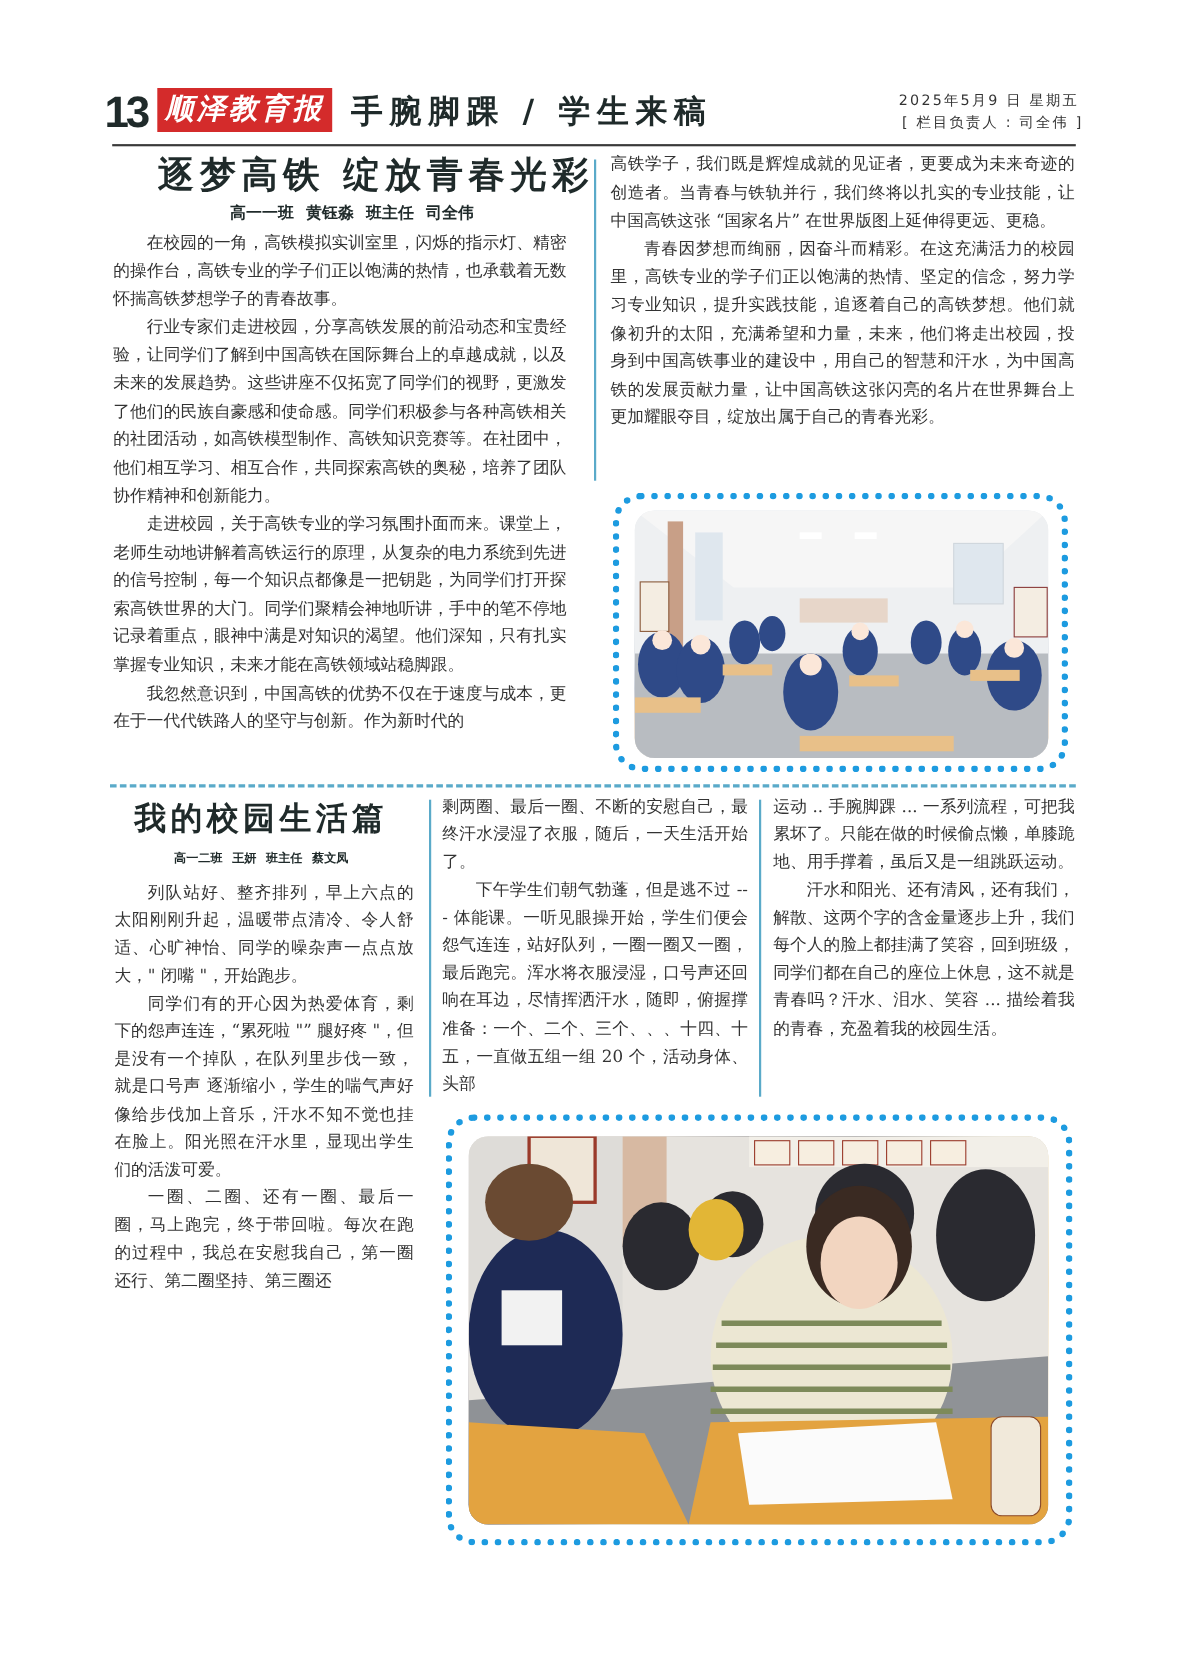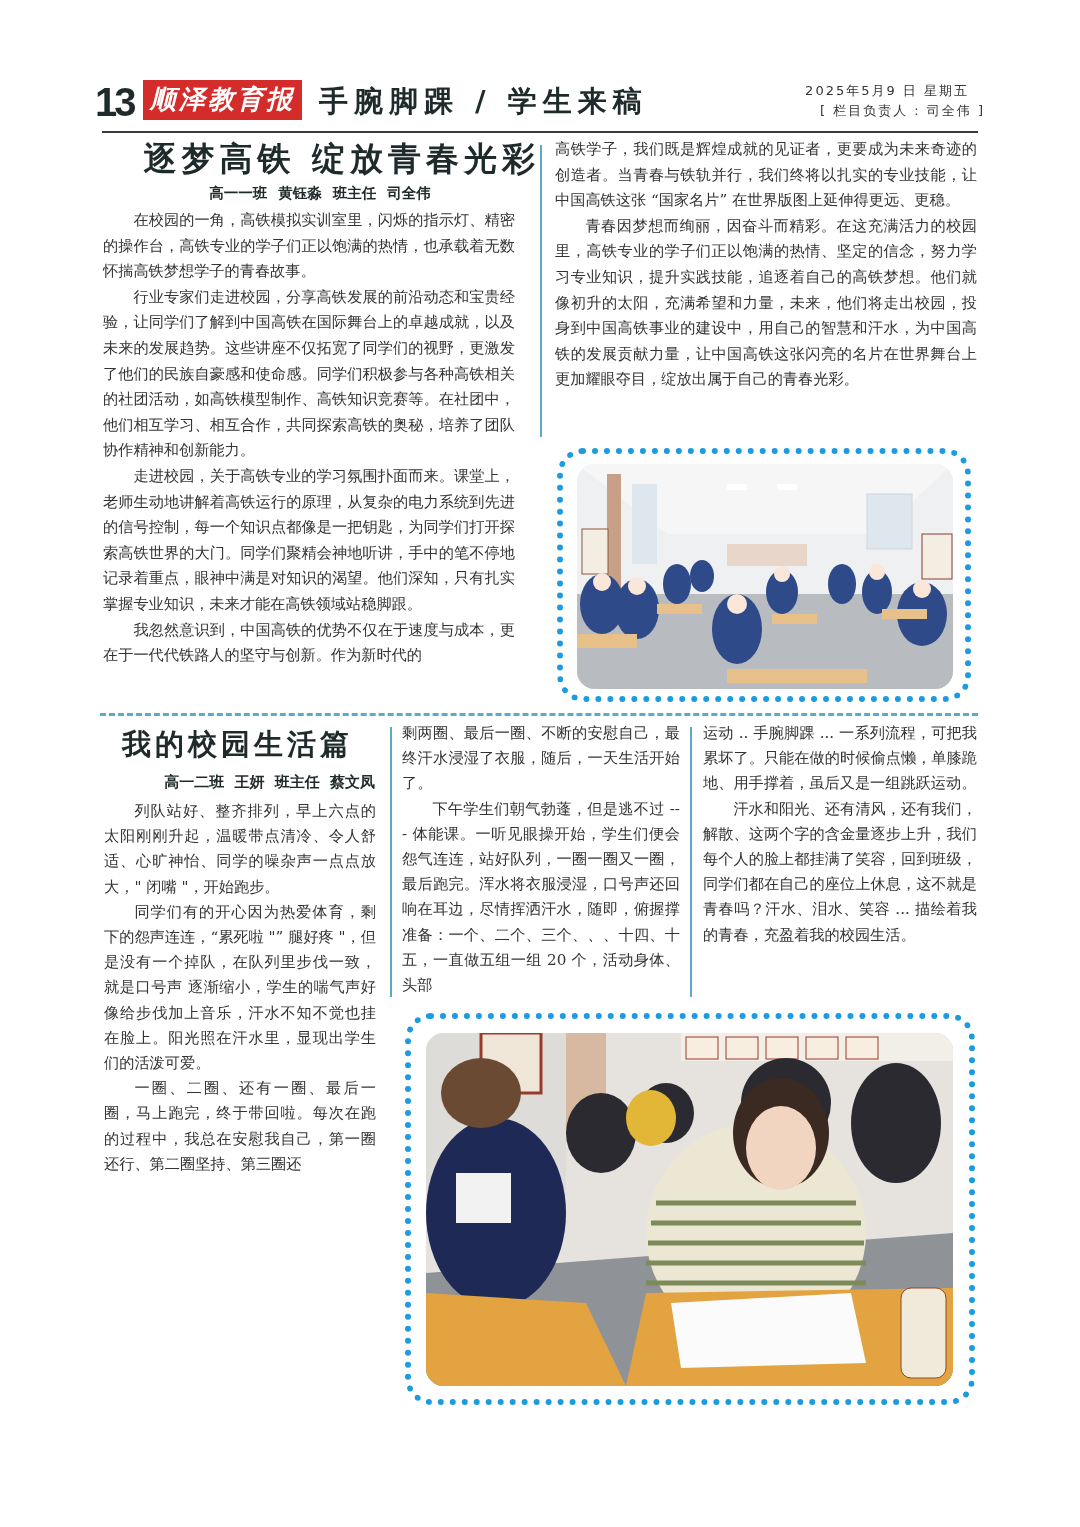--- a/index.html
+++ b/index.html
@@ -4,21 +4,21 @@
 <style>
   * { box-sizing: border-box; margin: 0; padding: 0; }
   html, body { width: 1080px; height: 1527px; background: #ffffff; }
   body { position: relative; font-family: "DejaVu Serif", "Liberation Serif", serif; color: #2b2b2b; overflow: hidden; }
 
   
   .masthead { position: absolute; left: 95px; top: 78px; width: 890px; height: 50px; }
   .page-num { position: absolute; left: 0; top: 2px; font-family: "Liberation Sans", "DejaVu Sans", sans-serif; font-weight: 700; font-size: 40px; letter-spacing: -3px; color: #1f2a2a; line-height: 44px; }
   .paper-name { position: absolute; left: 48px; top: 2px; width: 159px; height: 40px; background: #d42b2b; color: #ffffff; font-family: "DejaVu Serif", serif; font-weight: 700; font-size: 26px; line-height: 38px; letter-spacing: 3px; text-align: center; font-style: italic; }
   .section-title { position: absolute; left: 224px; top: 2px; font-family: "DejaVu Sans", sans-serif; font-weight: 700; font-size: 29px; letter-spacing: 6px; color: #1f2a2a; line-height: 42px; }
-  .date-line { position: absolute; right: 16px; top: 4px; font-family: "DejaVu Sans", sans-serif; font-size: 13px; letter-spacing: 2px; color: #333; text-align: right; }
+  .date-line { position: absolute; right: 4px; top: 4px; font-family: "DejaVu Sans", sans-serif; font-size: 13px; letter-spacing: 2px; color: #333; text-align: right; }
   .editor-line { position: absolute; right: 0; top: 24px; font-family: "DejaVu Sans", sans-serif; font-size: 13px; letter-spacing: 2px; color: #333; text-align: right; }
   .mast-rule { position: absolute; left: 102px; top: 131px; width: 876px; height: 2px; background: #3a3a3a; }
 
   
   .a1-title { position: absolute; left: 100px; top: 138px; width: 440px; text-align: right; font-family: "DejaVu Sans", sans-serif; font-weight: 700; font-size: 33px; letter-spacing: 5px; color: #1f2a2a; line-height: 42px; }
   .a1-byline { position: absolute; left: 100px; top: 184px; width: 440px; text-align: center; font-family: "DejaVu Sans", sans-serif; font-weight: 700; font-size: 14.5px; color: #1f2a2a; word-spacing: 6px; }
   .a1-col1 { position: absolute; left: 103px; top: 208px; width: 412px; }
   .a1-col2 { position: absolute; left: 555px; top: 137px; width: 422px; }
   .body-text p { font-size: 15.2px; line-height: 25.6px; text-align: justify; color: #333; }
   .body-text p.indent { text-indent: 2em; }
@@ -30,21 +30,21 @@
   .photo1-frame { left: 557px; top: 448px; width: 414px; height: 254px; }
   .photo1 { left: 577px; top: 464px; width: 376px; height: 225px; background: linear-gradient(180deg, #e9ecef 0%, #f2f2f2 25%, #cfd6dd 45%, #a7b0bc 60%, #5b6b8a 72%, #c9a06a 85%, #b7b2ab 100%); }
   .photo2-frame { left: 405px; top: 1013px; width: 570px; height: 392px; }
   .photo2 { left: 426px; top: 1033px; width: 527px; height: 353px; background: linear-gradient(135deg, #e6e4e0 0%, #cfcac3 20%, #3a3a44 40%, #e8e3cf 55%, #d7a44a 75%, #f0ece5 90%, #c8b9a4 100%); }
   .photo-inner { position: absolute; inset: 0; }
 
   .section-sep { position: absolute; left: 100px; top: 713px; width: 878px; height: 0; border-top: 3px dashed #5aaac9; }
 
   
   .a2-title { position: absolute; left: 100px; top: 723px; width: 275px; text-align: center; font-family: "DejaVu Sans", sans-serif; font-weight: 700; font-size: 29px; letter-spacing: 4px; color: #1f2a2a; line-height: 42px; }
-  .a2-byline { position: absolute; left: 100px; top: 773px; width: 275px; text-align: right; font-family: "DejaVu Sans", sans-serif; font-weight: 700; font-size: 15px; color: #1f2a2a; word-spacing: 5px; }
+  .a2-byline { position: absolute; left: 100px; top: 773px; width: 275px; text-align: center; font-family: "DejaVu Sans", sans-serif; font-weight: 700; font-size: 11px; color: #1f2a2a; word-spacing: 5px; }
   .a2-col1 { position: absolute; left: 104px; top: 799px; width: 272px; }
   .a2-col2 { position: absolute; left: 402px; top: 721px; width: 278px; }
   .a2-col3 { position: absolute; left: 703px; top: 721px; width: 274px; }
   .a2 p { font-size: 15.2px; line-height: 25.2px; text-align: justify; color: #333; }
   .a2 p.indent { text-indent: 2em; }
   .col-rule-2 { position: absolute; left: 390px; top: 727px; width: 2px; height: 270px; background: #5aaac9; }
   .col-rule-3 { position: absolute; left: 690px; top: 727px; width: 2px; height: 270px; background: #5aaac9; }
 </style>
 </head>
 <body>

